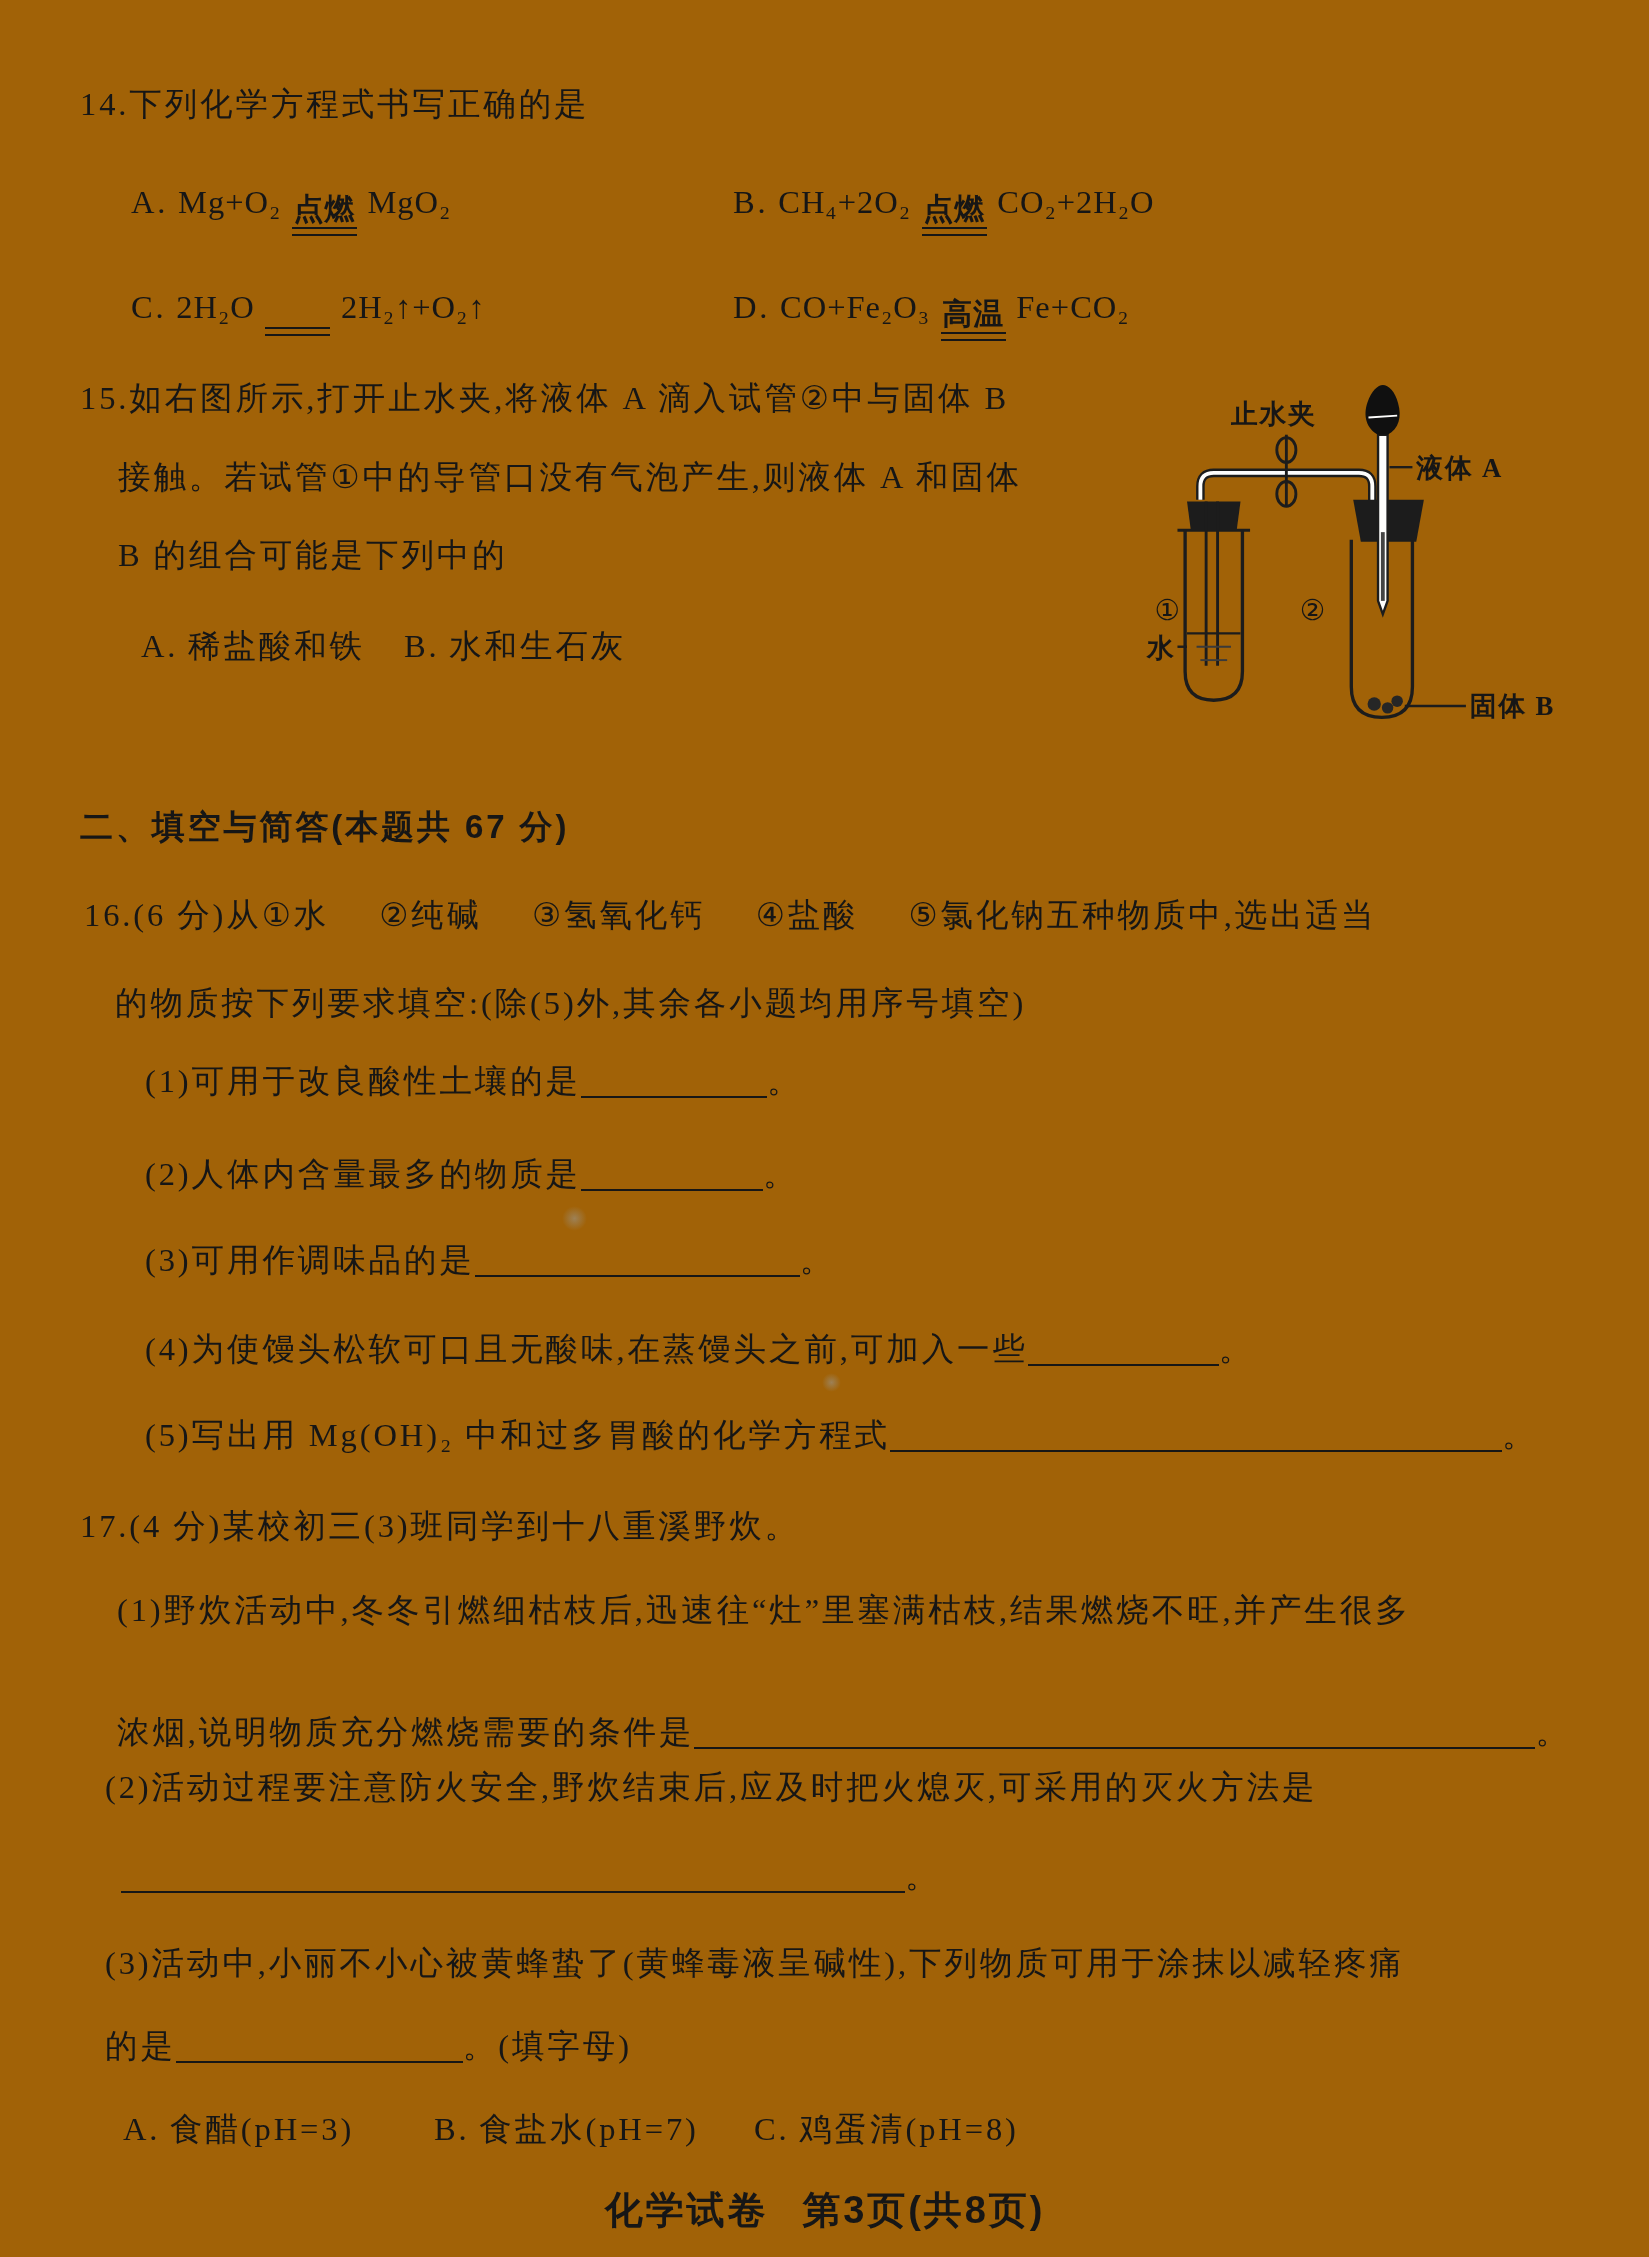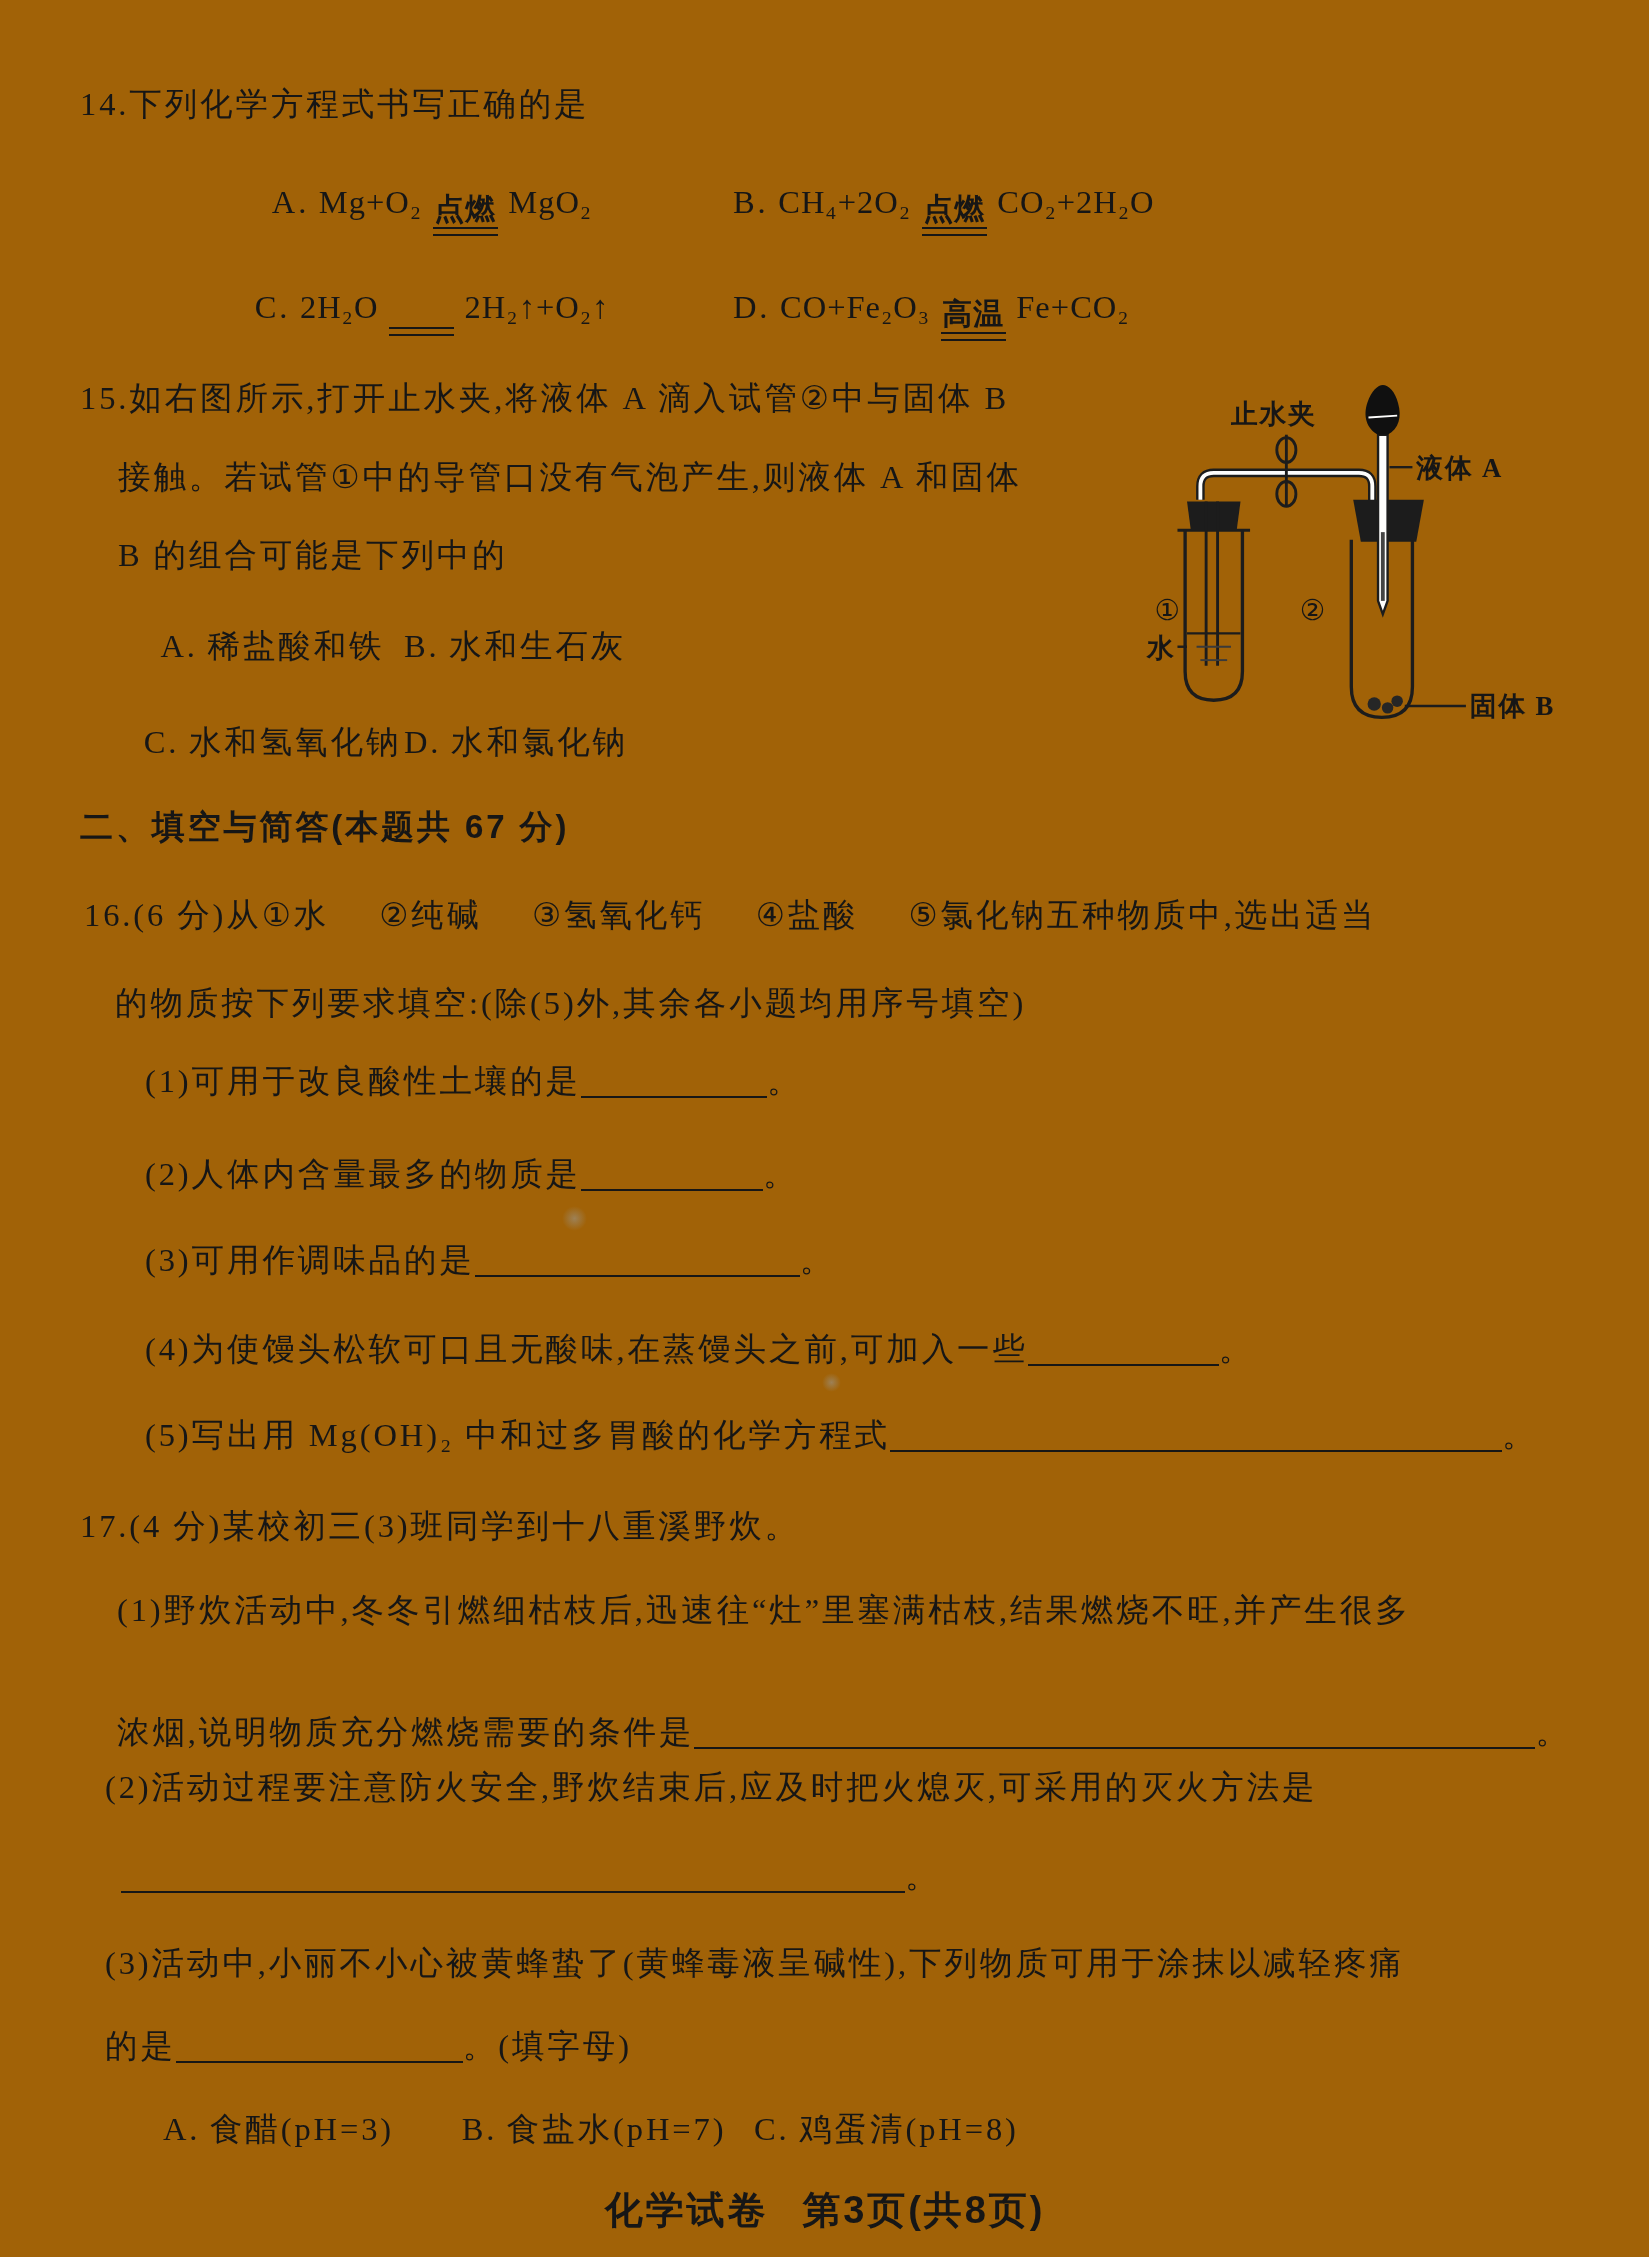--- a/index.html
+++ b/index.html
@@ -3,21 +3,21 @@
 <meta charset="utf-8">
 <style>
   html,body { margin:0; padding:0; background:#d8d8d4; }
   .page {
     position:relative; width:1650px; height:2258px; margin:0 auto;
     background:#a16207; overflow:hidden;
     font-family:"Liberation Serif","DejaVu Serif","DejaVu Sans",serif;
     color:#161616;
   }
   .line { position:absolute; font-size:32.5px; letter-spacing:2.9px; white-space:nowrap; line-height:1.25; }
-  .col { display:inline-block; vertical-align:top;text-align:center; }
+  .col { display:inline-block; vertical-align:top; }
   .opt-label { margin-right:9.6px; }
   .chem { letter-spacing:1px; }
   .rxn { display:inline-flex; flex-direction:column; align-items:center; vertical-align:-5.7px; margin:0 9.6px; min-width:67px; }
   .rxn-cond { font-size:30px; line-height:1; letter-spacing:1px; min-height:23px; font-weight:600; }
   .rxn-line { width:65px; height:5.7px; border-top:2.9px solid #161616; border-bottom:2.9px solid #161616; margin-top:2.9px; }
   .blank { display:inline-block; border-bottom:2.9px solid #161616; height:32.5px; vertical-align:-5.7px; }
   .sec-title { font-family:"Liberation Sans","DejaVu Sans",sans-serif; font-weight:bold; font-size:33px; }
   .gap { margin-right:50px;text-align:right; }
   .apparatus-wrap { position:absolute; left:1145px; top:379px; width:468px; height:354px; }
   .dlabel { font-size:28px; font-weight:600; letter-spacing:2px; fill:#161616;
@@ -65,23 +65,20 @@
     </span>
   </div>
 
   <div class="line" style="left:80px;top:378px">15.如右图所示,打开止水夹,将液体 A 滴入试管②中与固体 B</div>
   <div class="line" style="left:118px;top:457px">接触。若试管①中的导管口没有气泡产生,则液体 A 和固体</div>
   <div class="line" style="left:141px;top:626px">
     <span class="col" style="width:263px"><span class="opt-label">A.</span><span>稀盐酸和铁</span></span><span class="col"><span class="opt-label">B.</span><span>水和生石灰</span></span>
   </div>
 
   <div class="line" style="left:118px;top:535px">B 的组合可能是下列中的</div>
-  <div class="line" style="left:141px;top:722px">
-    <span class="col" style="width:263px"><span class="opt-label">C.</span><span>水和氢氧化钠</span></span><span class="col"><span class="opt-label">D.</span><span>水和氯化钠</span></span>
-  </div>
 
   <div class="apparatus-wrap">
     <svg viewBox="0 0 490 370" width="468" height="354">
 
       <path d="M58 126 L58 112 Q58 98 72 98 L224 98 Q238 98 238 112 L238 148" fill="none" stroke="#1c1c1c" stroke-width="9"></path>
       <path d="M58 126 L58 112 Q58 98 72 98 L224 98 Q238 98 238 112 L238 148" fill="none" stroke="#fdfdfc" stroke-width="4"></path>
 
       <line x1="148" y1="58" x2="148" y2="132" stroke="#1c1c1c" stroke-width="3"></line>
       <ellipse cx="148" cy="74" rx="10" ry="13" fill="none" stroke="#1c1c1c" stroke-width="3"></ellipse>
       <ellipse cx="148" cy="120" rx="10" ry="13" fill="none" stroke="#1c1c1c" stroke-width="3"></ellipse>

